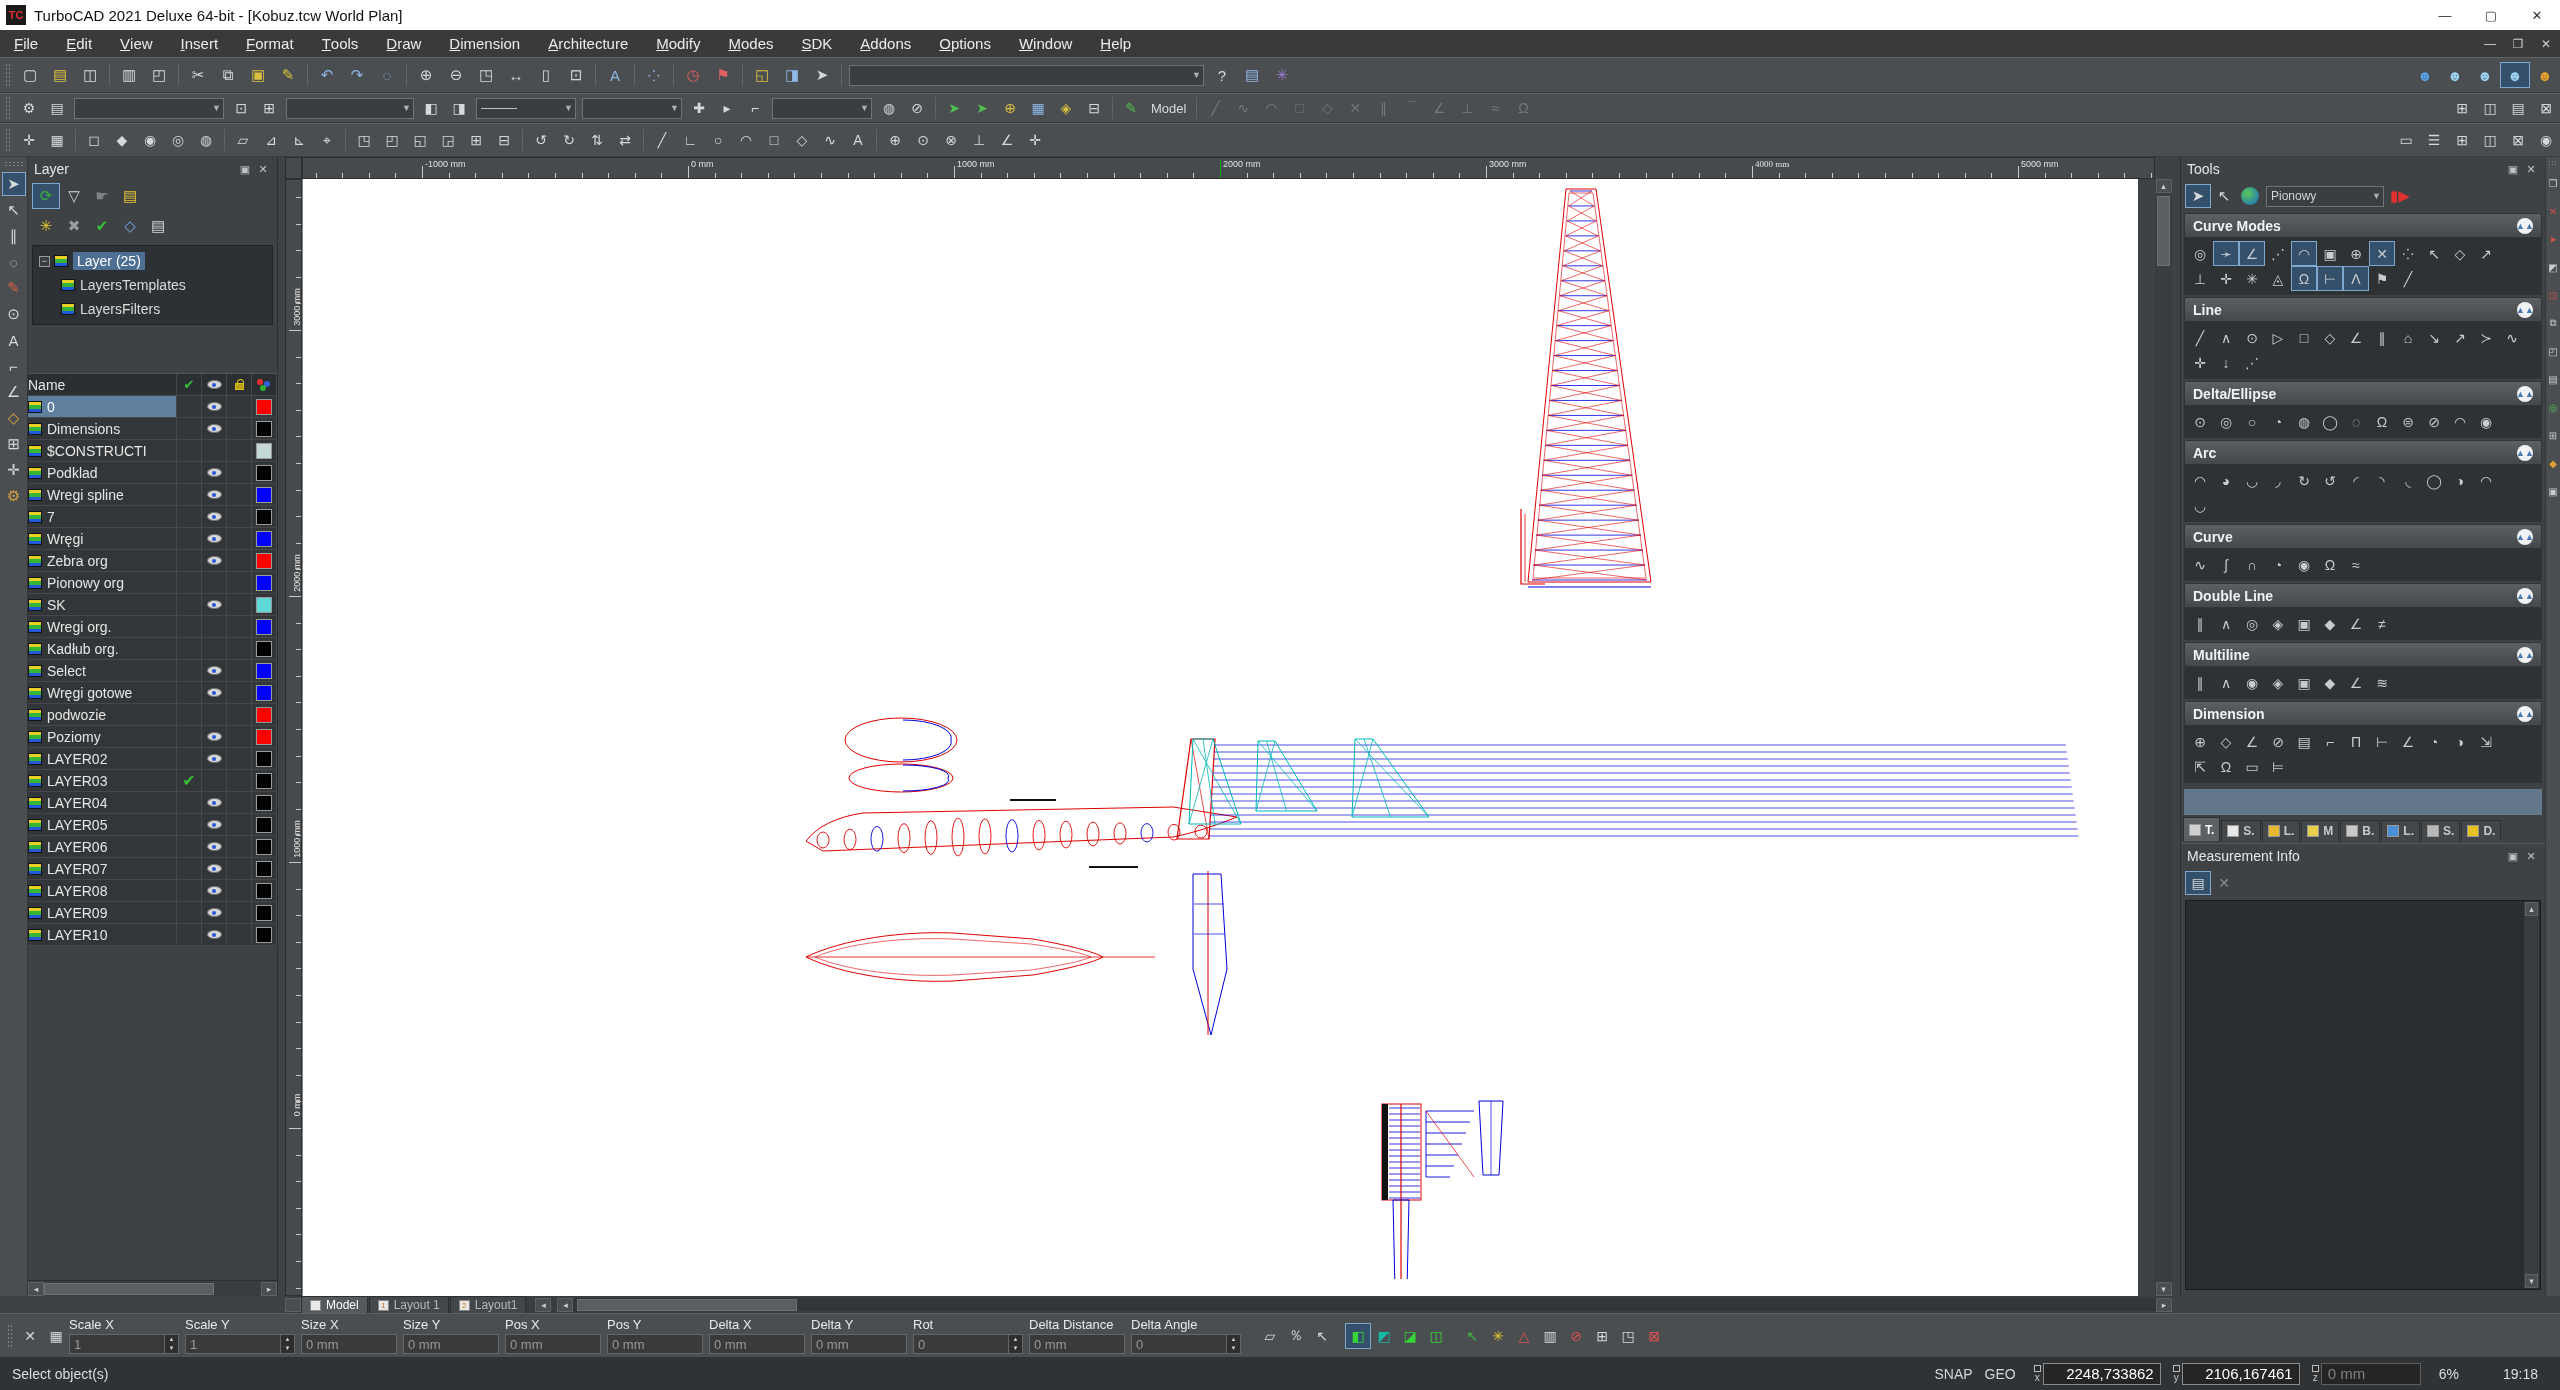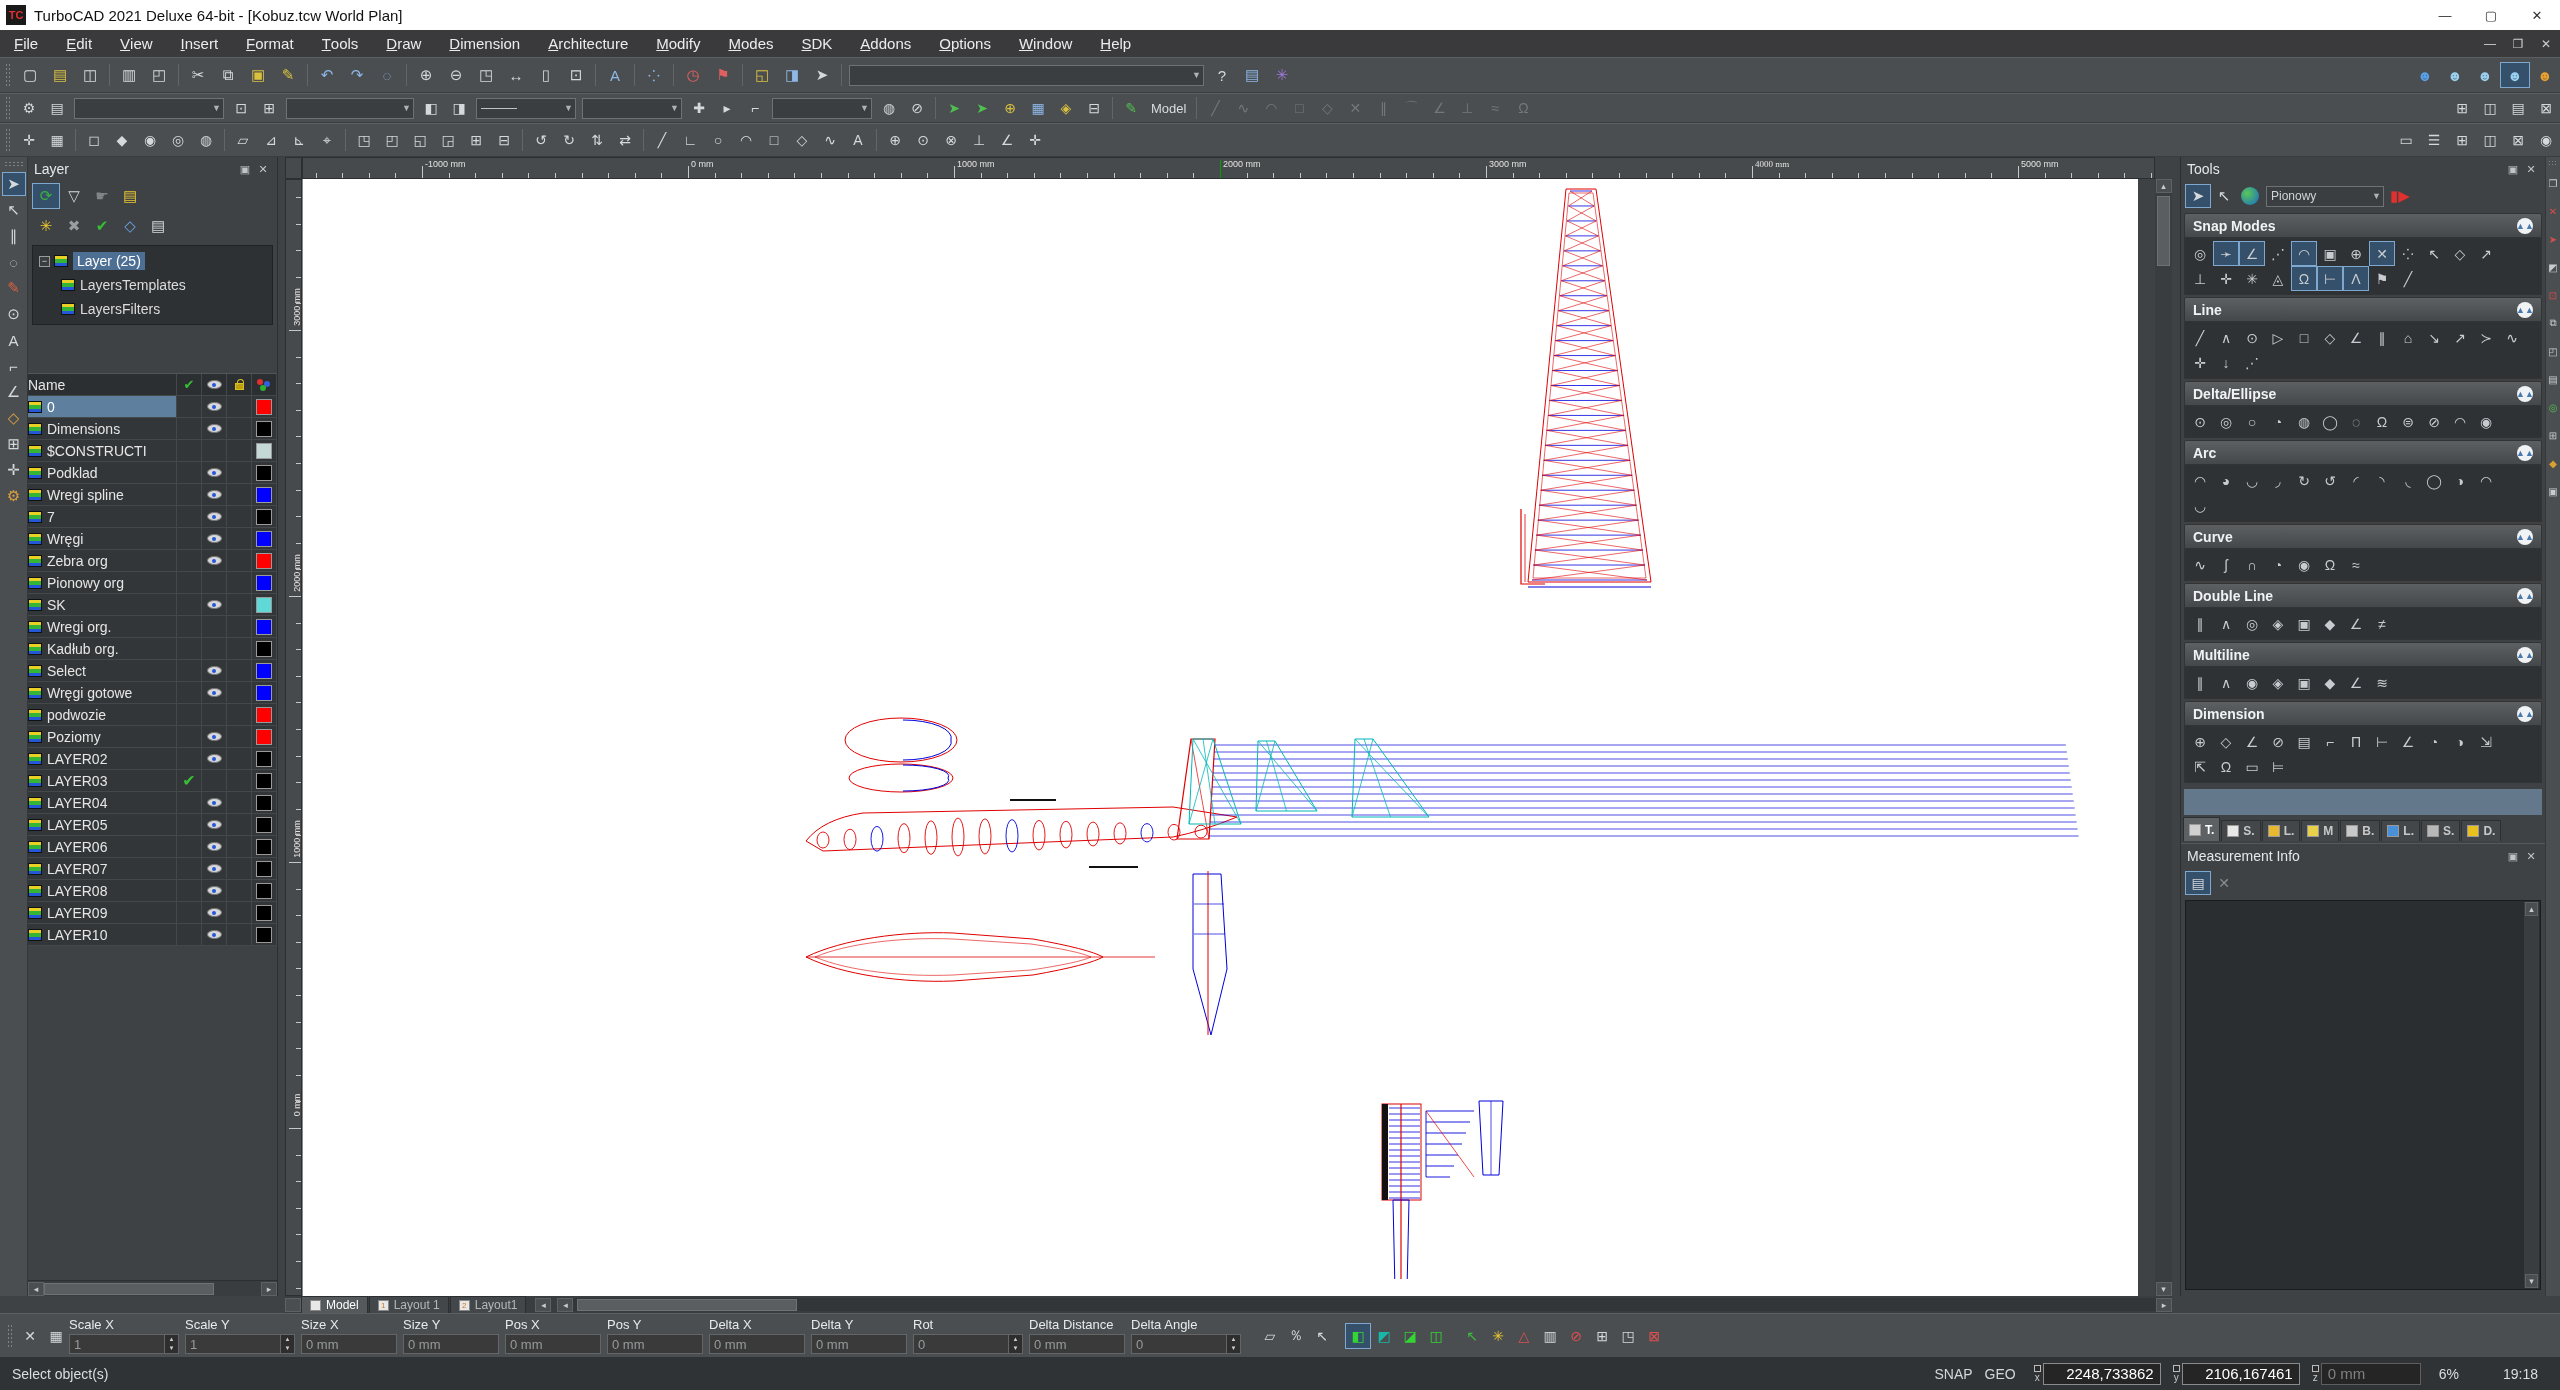--- a/index.html
+++ b/index.html
@@ -1142,21 +1142,21 @@
       </div>
     <div class="combo" style="width:118px">
       <span>Pionowy</span>
       <span class="arr">▼</span>
     </div>
     <div class="tbi" style="color:#e03030">▮▶</div>
   </div>
   <div id="tools-sections">
       <div class="section">
         <div class="sec-hdr">
-          <span>Snap Modes</span>
+          <span>Curve Modes</span>
           <span class="chev">▲▲</span>
         </div>
         <div class="sec-body">
           <div class="sec-row">
             <div class="tbi">◎</div>
             <div class="tbi on">➛</div>
             <div class="tbi on">∠</div>
             <div class="tbi">⋰</div>
             <div class="tbi on">◠</div>
             <div class="tbi">▣</div>

